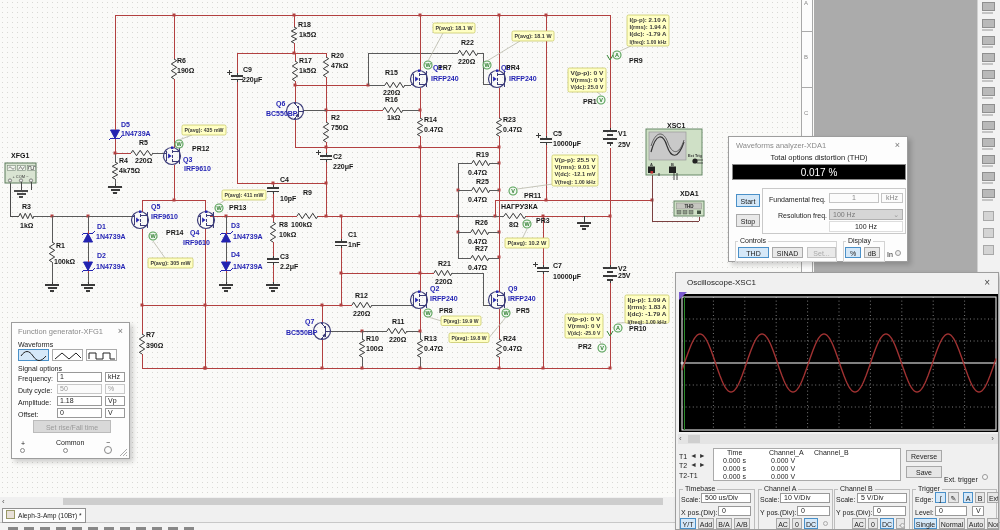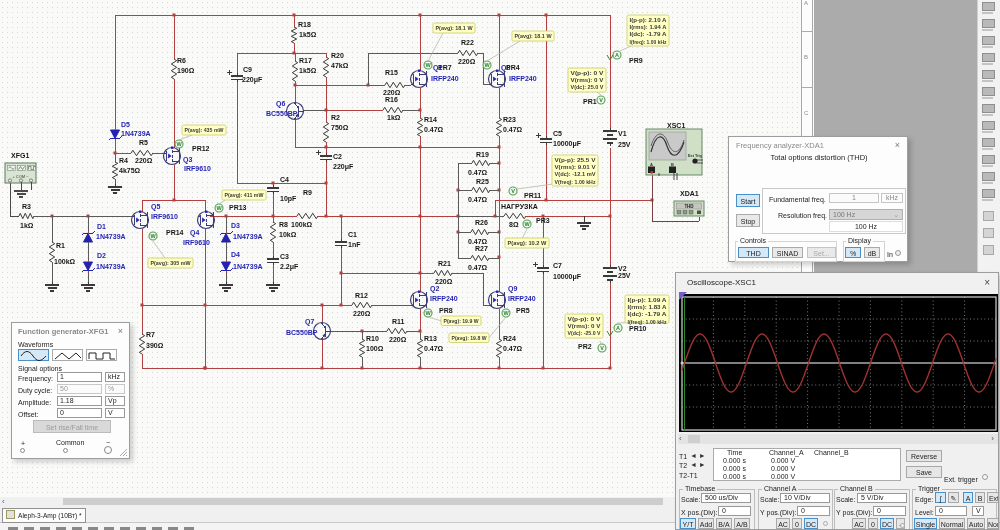--- a/index.html
+++ b/index.html
@@ -678,21 +678,21 @@
 <div style="position:absolute;left:983px;top:245px;width:11px;height:10px;background:#d4d4d4;border:1px solid #a8a8a8;"></div>
 <div style="position:absolute;left:0;top:497px;width:1000px;height:9px;background:#f0f0f0;"></div>
 <div style="position:absolute;left:2px;top:497px;font-size:8px;color:#555;line-height:9px;">‹</div>
 <div style="position:absolute;left:63px;top:498px;width:600px;height:7px;background:#cdcdcd;"></div>
 <div style="position:absolute;left:0;top:506px;width:1000px;height:17px;background:#f0f0f0;border-bottom:1px solid #c8c8c8;"></div>
 <div style="position:absolute;left:2px;top:508px;width:84px;height:15px;background:#fdfdfd;border:1px solid #919191;font-size:6.6px;color:#222;line-height:14px;"><span style="display:inline-block;width:9px;height:9px;background:#e8e0d8;border:1px solid #996;margin:0 3px 0 3px;vertical-align:-1px;"></span>Aleph-3-Amp (10Вт) *</div>
 <div style="position:absolute;left:0;top:523px;width:1000px;height:7px;background:#f4f4f4;"></div>
 <div style="position:absolute;left:8px;top:527px;width:190px;height:3px;background:repeating-linear-gradient(90deg,#888 0 10px,transparent 10px 16px);"></div>
 
 <div style="position:absolute;left:11px;top:322px;width:119px;height:137px;background:#fdfdfd;border:1px solid #9d9d9d;box-shadow:3px 3px 5px rgba(0,0,0,0.18);font-size:7px;color:#222;">
- <div style="position:absolute;left:6px;top:4px;color:#8a8a8a;font-size:7.5px;font-weight:bold;">Function generator-XFG1</div>
+ <div style="position:absolute;left:6px;top:4px;color:#8a8a8a;font-size:7.5px;">Function generator-XFG1</div>
  <div style="position:absolute;right:6px;top:3px;color:#777;font-size:9px;">×</div>
  <div style="position:absolute;left:6px;top:18px;">Waveforms</div>
  <div style="position:absolute;left:6px;top:26px;width:31px;height:12px;background:#d5e8f8;border:1px solid #4a90c8;"><svg width="31" height="12">
         <path d="M2 6 C 6 0,10 0,14 6 C 18 12,22 12,27 6" stroke="#222" fill="none"></path>
       </svg></div>
  <div style="position:absolute;left:40px;top:26px;width:31px;height:12px;background:#fff;border:1px solid #aaa;"><svg width="31" height="12">
         <path d="M2 9 L9 3 L16 9 L23 3 L28 8" stroke="#222" fill="none"></path>
       </svg></div>
  <div style="position:absolute;left:74px;top:26px;width:31px;height:12px;background:#fff;border:1px solid #aaa;"><svg width="31" height="12">
         <path d="M2 9 L2 3 L9 3 L9 9 L16 9 L16 3 L23 3 L23 9 L28 9" stroke="#222" fill="none"></path>
@@ -716,23 +716,24 @@
  <div style="position:absolute;left:94px;top:116px;">−</div>
  <div style="position:absolute;left:8px;top:125px;width:5px;height:5px;border:1.4px solid #888;border-radius:50%;"></div>
  <div style="position:absolute;left:51px;top:125px;width:5px;height:5px;border:1.4px solid #888;border-radius:50%;"></div>
  <div style="position:absolute;left:92px;top:123px;width:8px;height:8px;border:1.4px solid #888;border-radius:50%;"></div>
  <svg style="position:absolute;right:1px;bottom:1px;" width="9" height="9">
       <path d="M8 1 L1 8 M8 4 L4 8 M8 7 L7 8" stroke="#aaa" stroke-width="1" fill="none"></path>
     </svg>
 </div>
 
 <div style="position:absolute;left:728px;top:136px;width:180px;height:126px;background:#fdfdfd;border:1px solid #9d9d9d;box-shadow:3px 3px 5px rgba(0,0,0,0.18);font-size:7px;color:#222;">
- <div style="position:absolute;left:7px;top:4px;color:#8a8a8a;font-size:7.5px;">Frequency analyzer-XDA1</div>
+ <div style="position:absolute;left:7px;top:4px;color:#8a8a8a;font-size:7.5px;">Waveforms analyzer-XDA1</div>
  <div style="position:absolute;right:7px;top:3px;color:#777;font-size:9px;">×</div>
  <div style="position:absolute;left:0;top:16px;width:180px;text-align:center;font-size:7.5px;">Total options distortion (THD)</div>
+ <div style="position:absolute;left:3px;top:27px;width:174px;height:16px;background:#000;border:1px solid #888;color:#fff;text-align:center;font-size:10px;line-height:16px;">0.017 %</div>
  <div style="position:absolute;left:33px;top:51px;width:144px;height:46px;border:1px solid #c9c9c9;"></div>
  <div style="position:absolute;left:7px;top:57px;width:24px;height:13px;background:#d5e8f8;border:1px solid #4a90c8;text-align:center;line-height:13px;">Start</div>
  <div style="position:absolute;left:7px;top:77px;width:24px;height:13px;background:#e9e9e9;border:1px solid #aaa;text-align:center;line-height:13px;">Stop</div>
  <div style="position:absolute;left:40px;top:59px;">Fundamental freq.</div>
  <div style="position:absolute;left:100px;top:56px;width:50px;height:10px;background:#fbfbfb;border:1px solid #c4c4c4;text-align:center;color:#888;">1</div>
  <div style="position:absolute;left:152px;top:56px;width:22px;height:10px;background:#fbfbfb;border:1px solid #c4c4c4;text-align:center;color:#888;">kHz</div>
  <div style="position:absolute;left:49px;top:75px;">Resolution freq.</div>
  <div style="position:absolute;left:100px;top:72px;width:74px;height:11px;background:#d6d6d6;border:1px solid #b0b0b0;color:#777;padding:1px 0 0 3px;">100 Hz<span style="float:right;margin-right:3px;color:#999;">⌄</span></div>
  <div style="position:absolute;left:100px;top:84px;width:74px;height:11px;background:#fff;border:1px solid #ddd;text-align:center;padding-top:1px;">100 Hz</div>
  <div style="position:absolute;left:9px;top:100px;background:#fdfdfd;padding:0 2px;z-index:2;">Controls</div>

